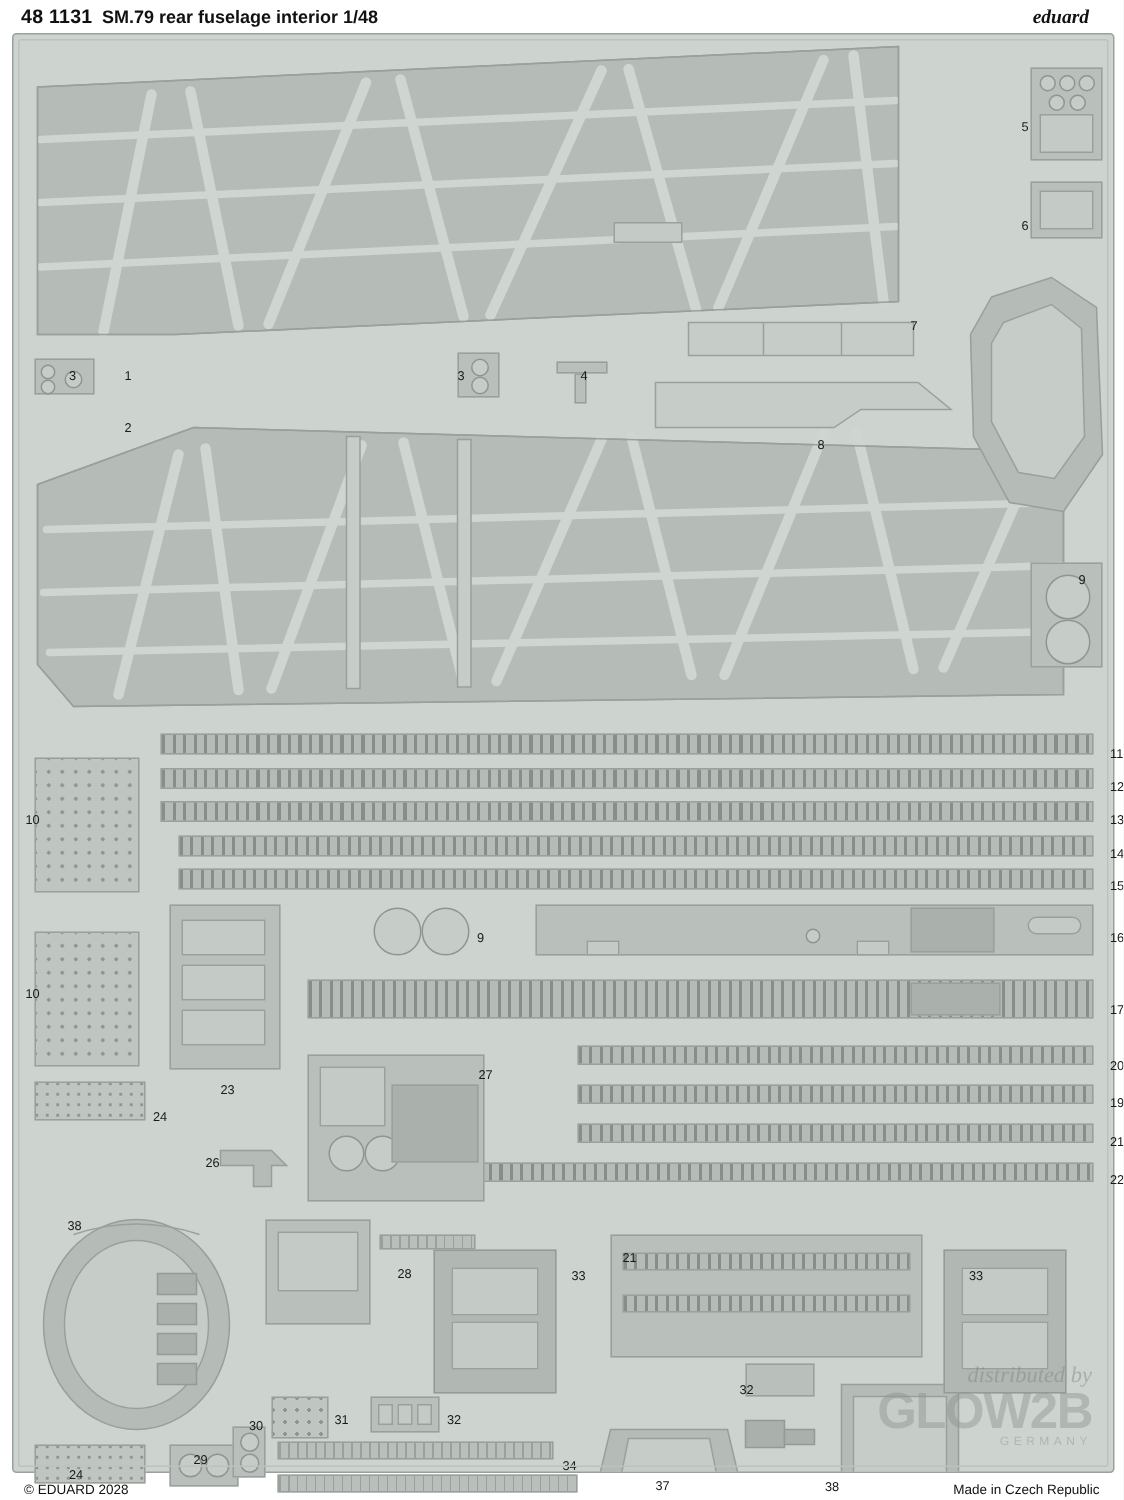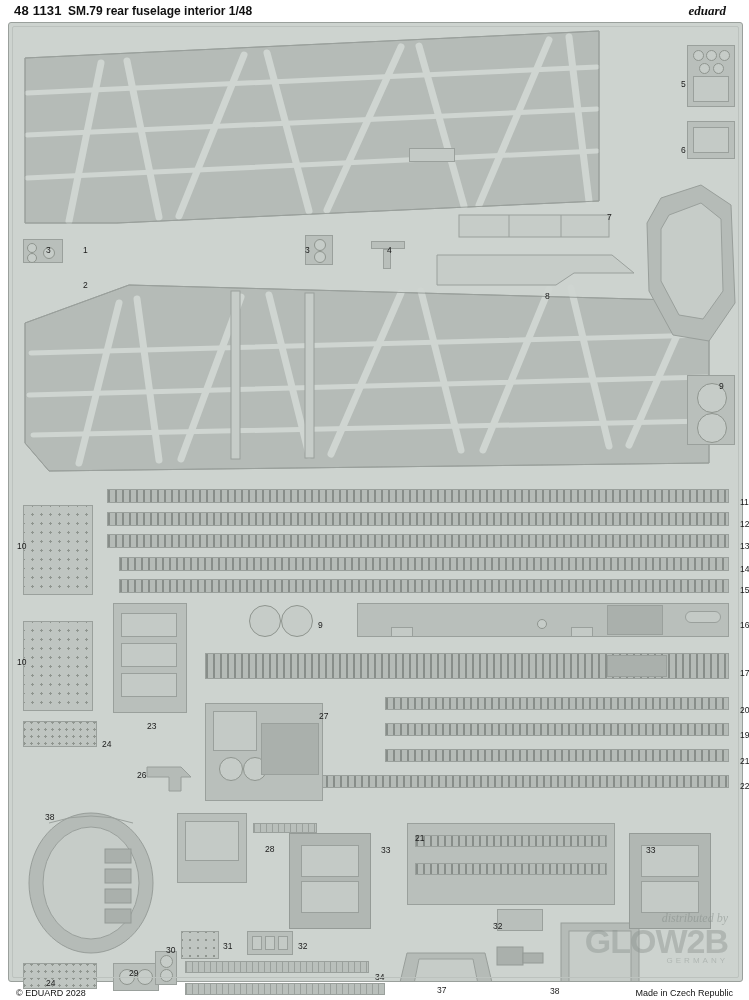--- a/index.html
+++ b/index.html
@@ -36,21 +36,21 @@
   .dots{position:absolute;background:#bfc5c1;border:1px solid #9aa09c;box-sizing:border-box;
         background-image:radial-gradient(#8f958f 1.1px,transparent 1.2px);
         background-size:9px 9px;background-position:4px 4px;}
   .holes{position:absolute;border-radius:50%;border:1px solid #8f958f;background:#c6ccc8;}
 
   .seat{position:absolute;background:#b1b7b3;border:1px solid #959b97;box-sizing:border-box;}
   .svgwrap{position:absolute;left:0;top:0;width:733px;height:958px;pointer-events:none;}
 
   
   .wm{position:absolute;right:14px;bottom:16px;text-align:right;opacity:.45;}
-  .wm .d{font-size:12px;font-style:italic;color:#7d8581;font-family:"Liberation Serif",serif;}
+  .wm .d{font-size:15px;font-style:italic;color:#7d8581;font-family:"Liberation Serif",serif;}
   .wm .g{font-size:34px;font-weight:bold;color:#8d9591;letter-spacing:-1px;line-height:30px;font-family:"Liberation Sans",sans-serif;}
   .wm .s{font-size:8px;color:#8d9591;letter-spacing:3px;}
 </style>
 </head>
 <body>
 
 <div id="sheet">
 
   <div class="hdr">
     <span class="code">48 1131</span>

